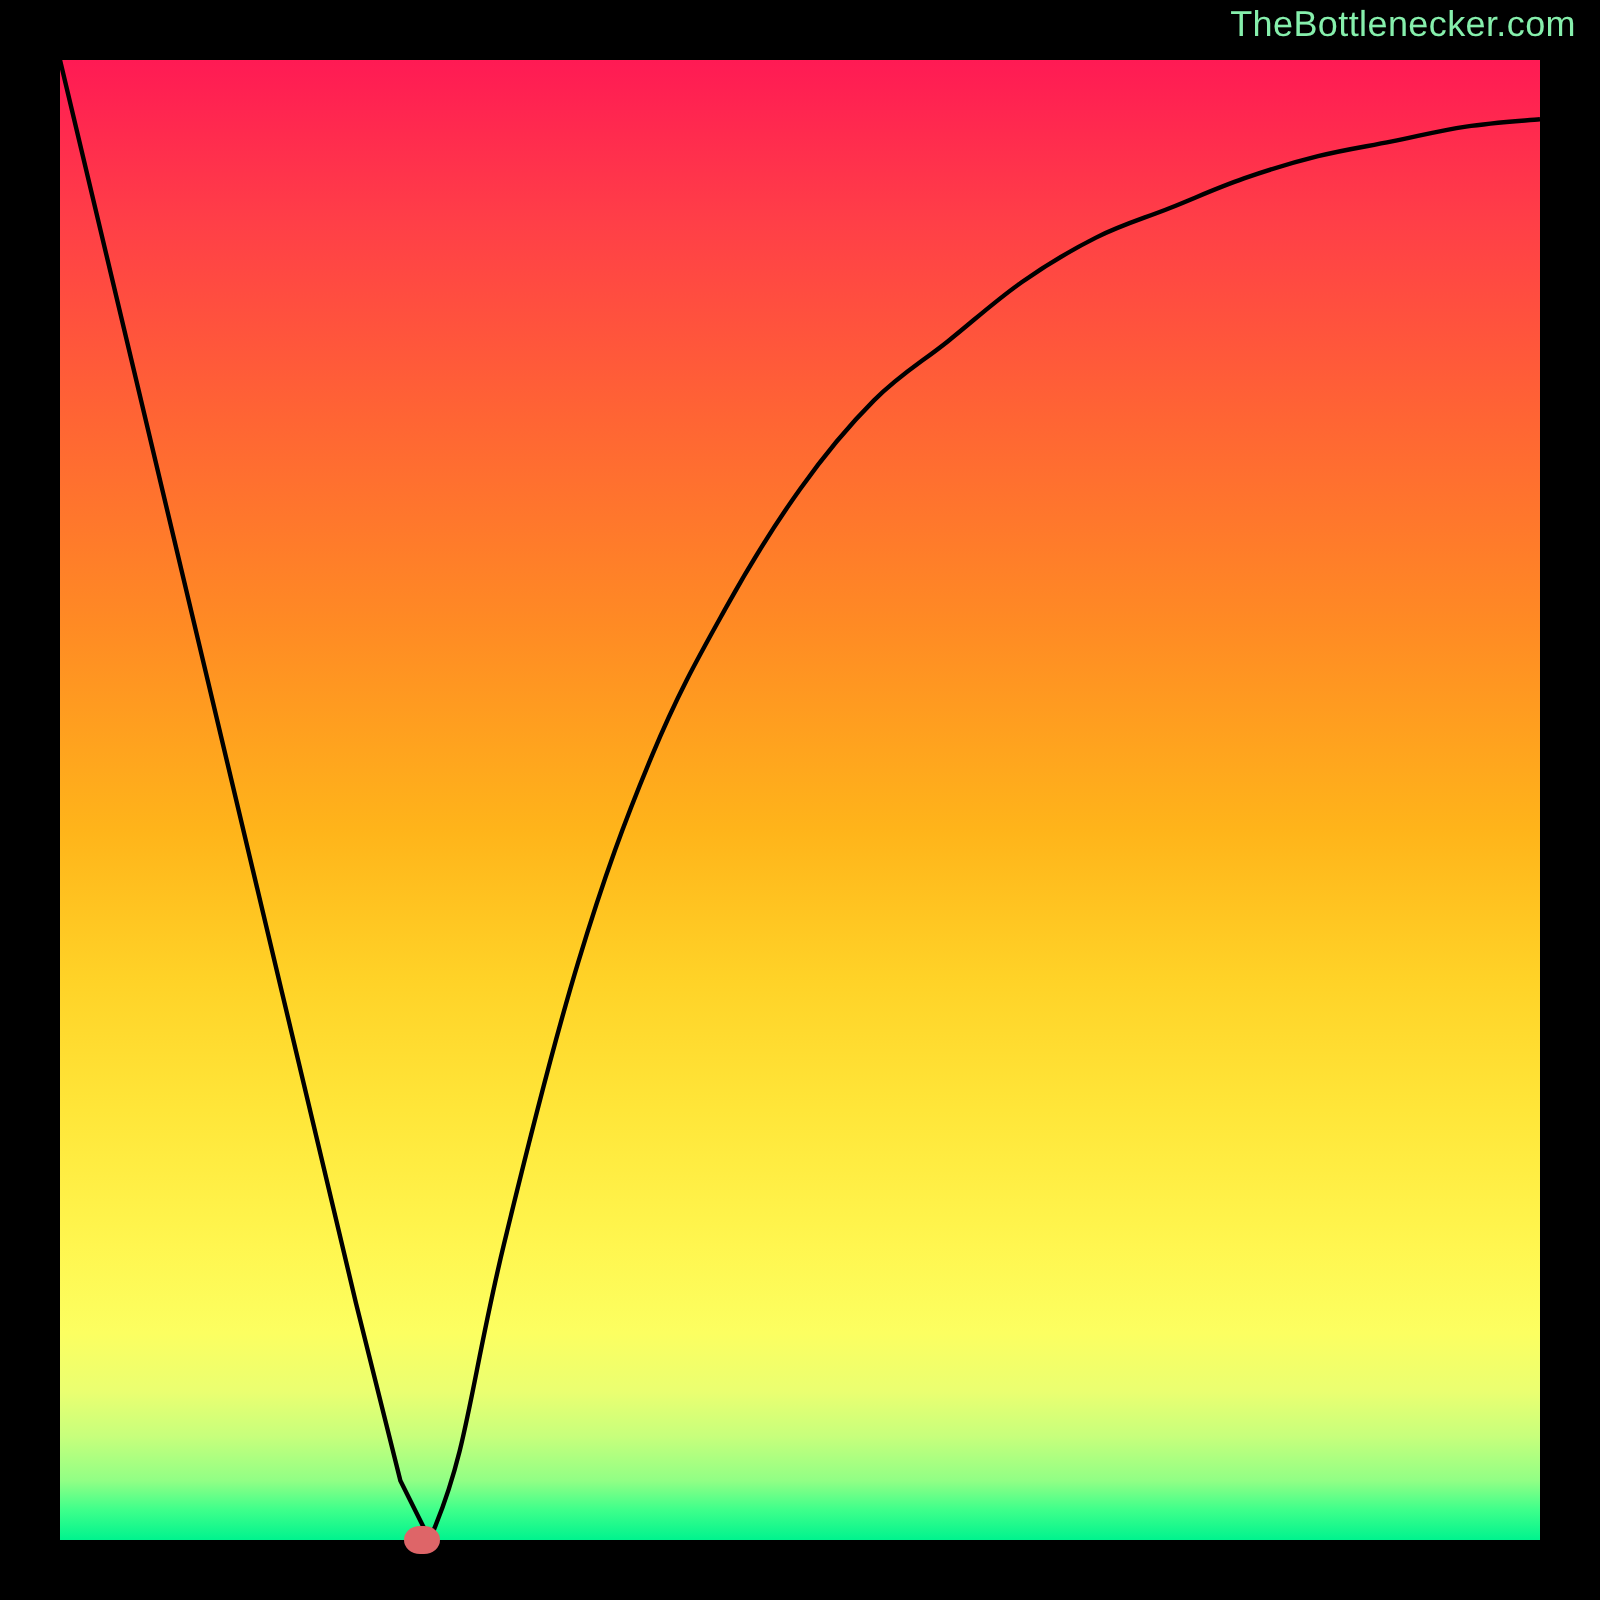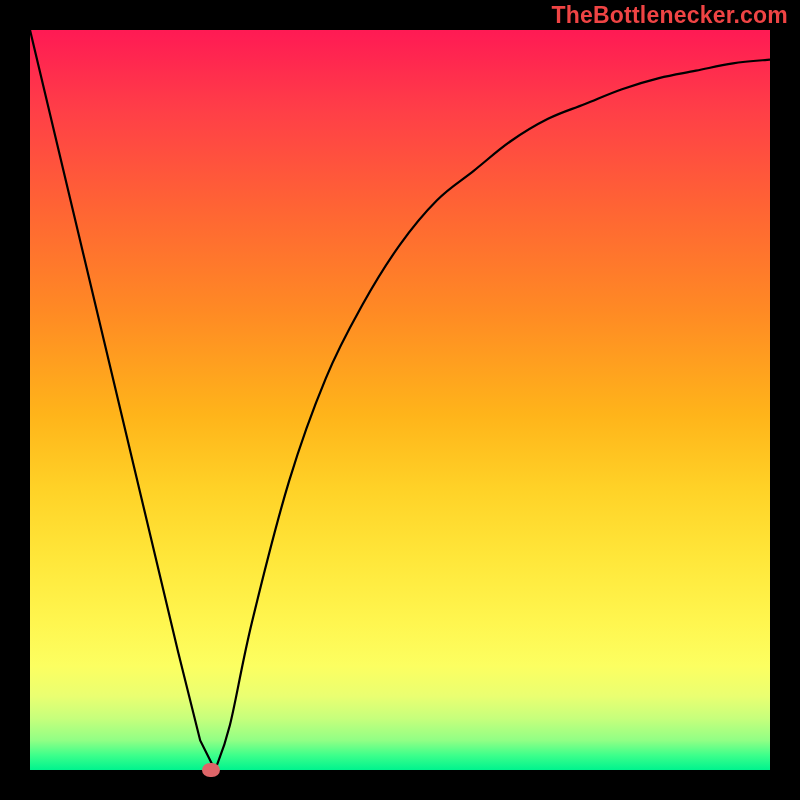--- a/index.html
+++ b/index.html
@@ -38,23 +38,23 @@
       #c7ff7c 93%,
       #91ff85 96%,
       #3dff8b 98%,
       #00f38e 100%
     );
   }
   .watermark {
     position: absolute;
     top: 2px;
     right: 12px;
-    color: #ef4444;
-    font-size: 23px;
-    font-weight: 700;
+    color: #86efac;
+    font-size: 18px;
+    font-weight: 400;
     letter-spacing: 0.2px;
     z-index: 5;
   }
   svg.curve {
     position: absolute;
     left: 0;
     top: 0;
     width: 740px;
     height: 740px;
     z-index: 2;

